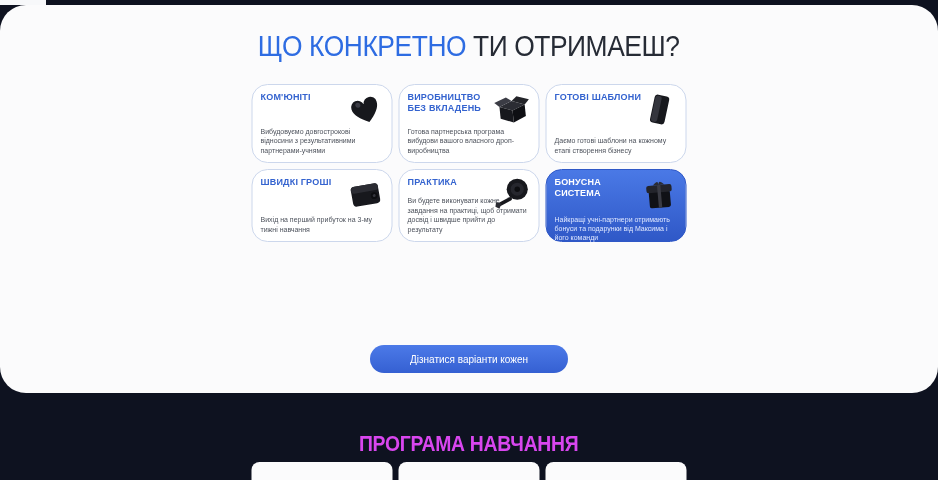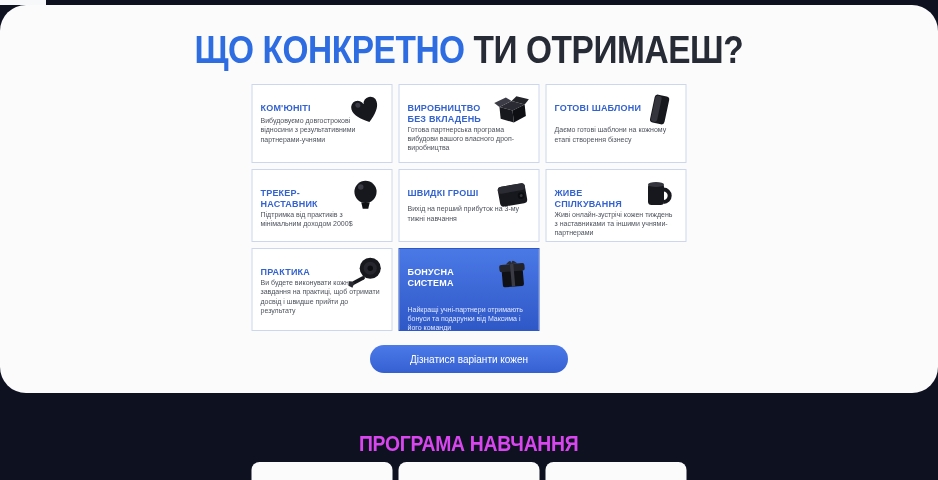--- a/index.html
+++ b/index.html
@@ -12,35 +12,35 @@
   .prev-section-edge{
     position:absolute;top:0;left:0;width:46px;height:5px;background:#f7f8fa;
   }
   
   .hero-card{
     position:absolute;top:5px;left:0;right:0;height:388px;
     background:#fbfbfc;border-radius:26px;
   }
   .hero-title{
     position:absolute;top:24px;left:0;right:0;margin:0;
-    text-align:center;font-size:38px;font-weight:700;
+    text-align:center;font-size:30px;font-weight:400;
     letter-spacing:-0.5px;white-space:nowrap;
   }
   .hero-title .t-wrap{display:inline-block;transform:scaleX(0.88);transform-origin:center;}
   .hero-title .hl{color:#2e6ce2;}
   .hero-title .rest{color:#262b35;}
 
   .benefits-grid{
     position:absolute;top:79px;left:50%;transform:translateX(-50%);
     display:grid;grid-template-columns:141px 141px 141px;
     grid-template-rows:79px 73px 83px;gap:6px;
   }
   .benefit-card{
     position:relative;background:#ffffff;border:1px solid #ccd7ec;
-    border-radius:0;padding:18px 8px;box-sizing:border-box;
+    border-radius:16px;padding:7px 8px;box-sizing:border-box;
     display:flex;flex-direction:column;
   }
   .benefit-card .card-title{
     color:#3463cf;font-weight:800;font-size:9px;line-height:1.2;
     letter-spacing:0.2px;width:72%;text-transform:uppercase;
   }
   .benefit-card .card-body{
     margin-top:auto;color:#4d525c;font-size:7px;line-height:1.35;
   }
   .benefit-card .card-icon{
@@ -113,48 +113,30 @@
     <div class="card-title">ГОТОВІ ШАБЛОНИ</div>
     <span class="card-icon"><svg viewBox="0 0 36 36" width="38" height="38">
             <g transform="rotate(12 18 18)">
               <rect x="11" y="4" width="14" height="27" rx="3" fill="#17181d"></rect>
               <rect x="11.8" y="5" width="6" height="25" rx="2.5" fill="#34353d"></rect>
             </g>
           </svg></span>
     <div class="card-body">Даємо готові шаблони на кожному етапі створення бізнесу</div>
   </div>
       <div class="benefit-card">
-    <div class="card-title">ТРЕКЕР-НАСТАВНИК</div>
-    <span class="card-icon"><svg viewBox="0 0 36 36" width="38" height="38">
-            <circle cx="18" cy="15" r="10.5" fill="#17181d"></circle>
-            <circle cx="13.5" cy="10.5" r="2.6" fill="#3a3b44"></circle>
-            <path d="M14 25h8l-1.4 6h-5.2z" fill="#0e0f13"></path>
-          </svg></span>
-    <div class="card-body">Підтримка від практиків з мінімальним доходом 2000$</div>
-  </div>
-      <div class="benefit-card">
     <div class="card-title">ШВИДКІ ГРОШІ</div>
     <span class="card-icon"><svg viewBox="0 0 36 36" width="38" height="38">
             <g transform="rotate(-10 18 18)">
               <rect x="5" y="8.5" width="26" height="19" rx="3.5" fill="#17181d"></rect>
               <rect x="5" y="8.5" width="26" height="6.5" rx="3" fill="#2b2c33"></rect>
               <circle cx="26" cy="20" r="3.2" fill="#0c0d10"></circle>
               <circle cx="26" cy="20" r="1.4" fill="#34353d"></circle>
             </g>
           </svg></span>
     <div class="card-body">Вихід на перший прибуток на 3-му тижні навчання</div>
-  </div>
-      <div class="benefit-card">
-    <div class="card-title">ЖИВЕ СПІЛКУВАННЯ</div>
-    <span class="card-icon"><svg viewBox="0 0 36 36" width="36" height="36">
-            <path d="M23 13.5a6.2 6.2 0 0 1 0 12.4" stroke="#17181d" stroke-width="4" fill="none"></path>
-            <rect x="7.5" y="7.5" width="16" height="21.5" rx="3.5" fill="#17181d"></rect>
-            <ellipse cx="15.5" cy="8.5" rx="8" ry="2.6" fill="#34353d"></ellipse>
-          </svg></span>
-    <div class="card-body">Живі онлайн-зустрічі кожен тиждень з наставниками та іншими учнями-партнерами</div>
   </div>
       <div class="benefit-card">
     <div class="card-title">ПРАКТИКА</div>
     <span class="card-icon"><svg viewBox="0 0 36 36" width="38" height="38">
             <circle cx="22.5" cy="12.5" r="10" fill="#17181d"></circle>
             <circle cx="22.5" cy="12.5" r="6.2" fill="#26272e"></circle>
             <circle cx="22.5" cy="12.5" r="2.6" fill="#0c0d10"></circle>
             <g transform="rotate(-28 11 24)">
               <rect x="3" y="22.5" width="15" height="3.4" rx="1.7" fill="#17181d"></rect>
               <polygon points="3,20.8 7,24.2 3,27.6 0.5,24.2" fill="#2b2c33"></polygon>

